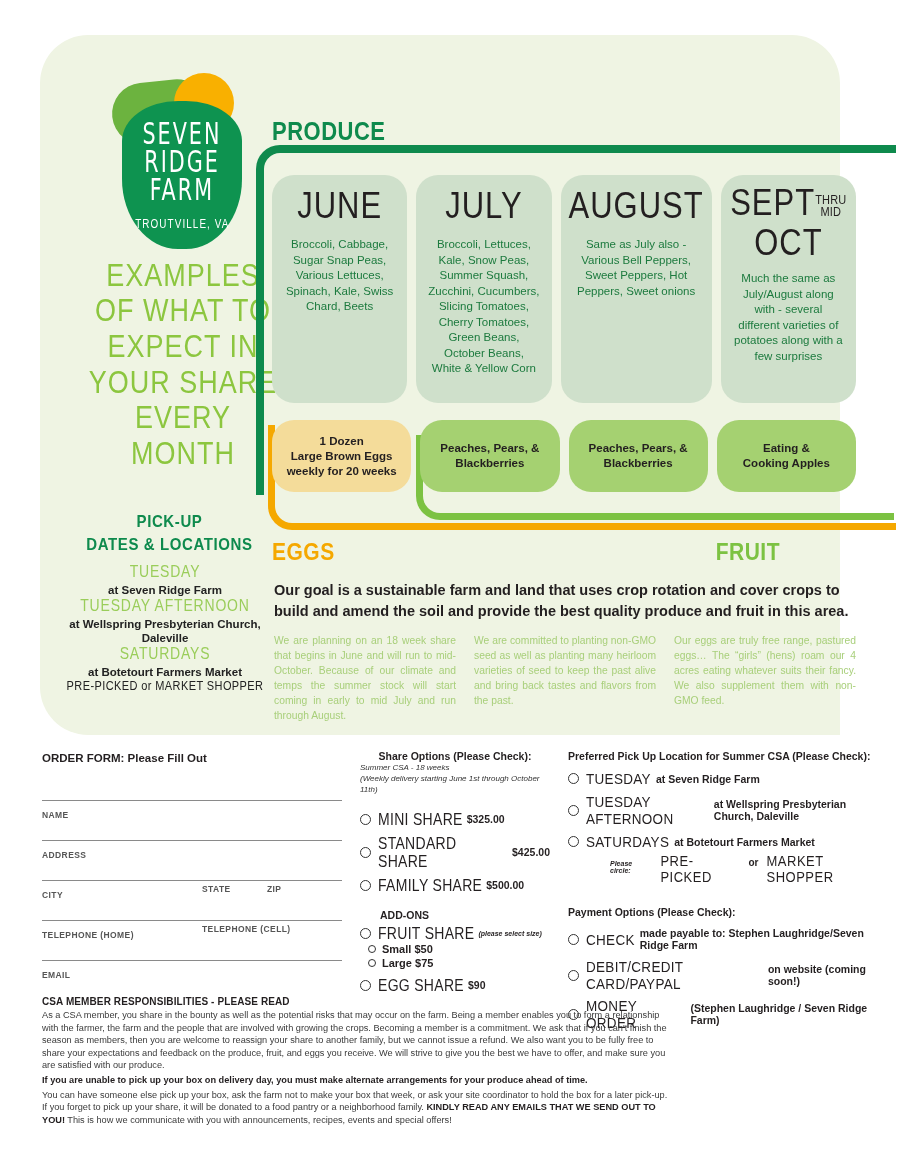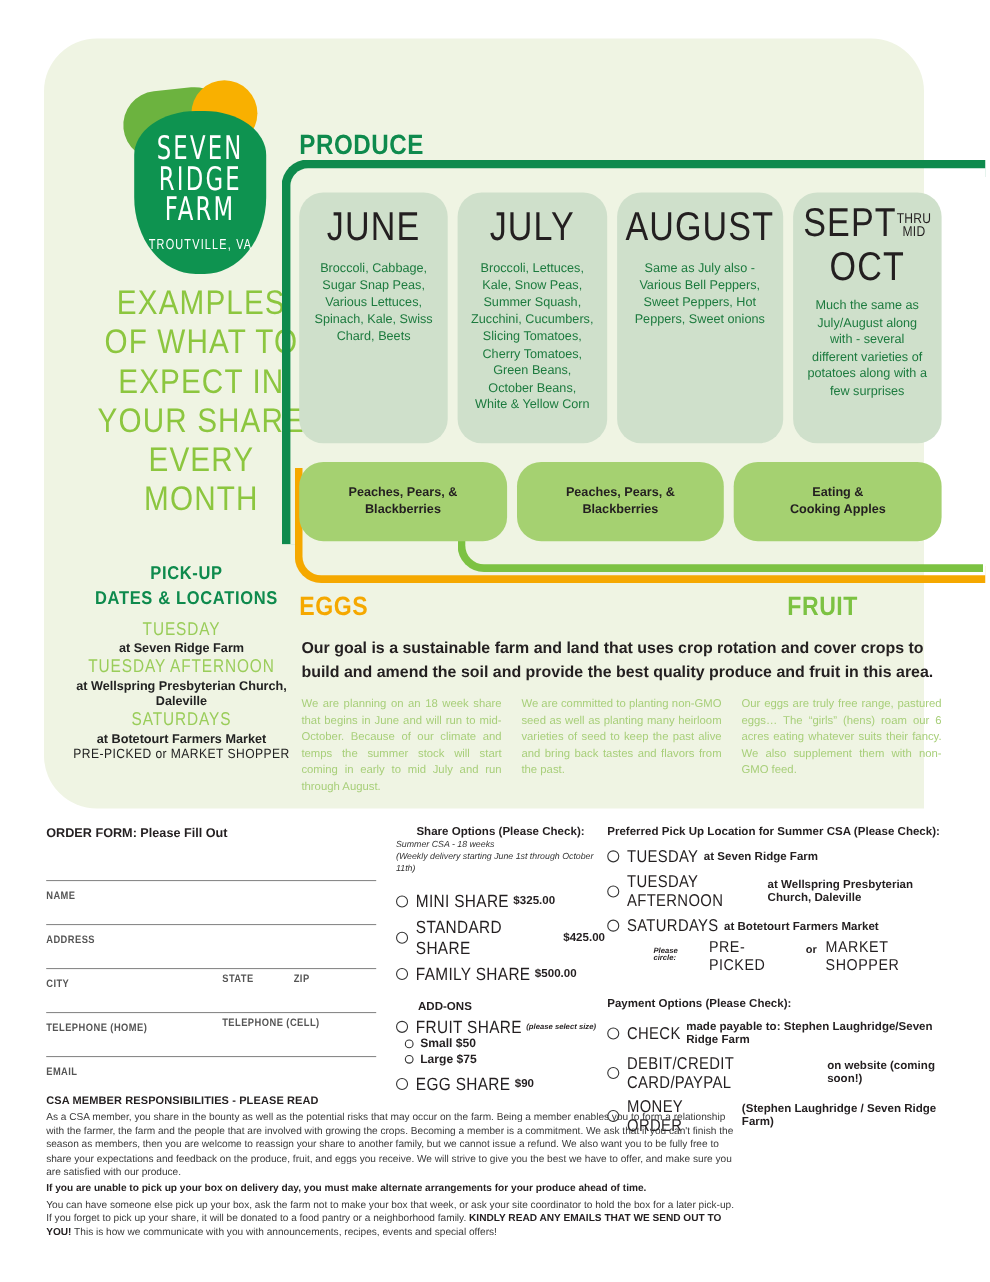--- a/index.html
+++ b/index.html
@@ -216,21 +216,21 @@
   .opt-price { font-size: 10.5px; font-weight: bold; margin-left: 4px; color: #231f20;
     font-family: "Liberation Sans Narrow", "Liberation Sans", sans-serif; }
   .opt-note { font-size: 7px; font-style: italic; font-weight: bold; margin-left: 4px; color: #231f20;
     font-family: "Liberation Sans Narrow", "Liberation Sans", sans-serif; }
   .opt-small { font-size: 11px; font-weight: bold; color: #231f20;
     font-family: "Liberation Sans Narrow", "Liberation Sans", sans-serif; }
   .addons { font-size: 10.5px; font-weight: bold; margin-top: 16px; margin-left: 20px; color: #231f20;
     font-family: "Liberation Sans Narrow", "Liberation Sans", sans-serif; }
 
   
-  .right-col { position: absolute; left: 552px; top: 750px; width: 320px; }
+  .right-col { position: absolute; left: 568px; top: 750px; width: 320px; }
   .rc-head { font-size: 10.5px; font-weight: bold; color: #231f20;
     font-family: "Liberation Sans Narrow", "Liberation Sans", sans-serif; }
   .rc-opt { display: flex; align-items: center; margin-top: 9px; }
   .rc-big { font-size: 13.5px; letter-spacing: .3px; color: #231f20;
     font-family: "Liberation Sans Narrow", "Liberation Sans", sans-serif; transform: scaleY(1.15); }
   .rc-rest { font-size: 10.5px; font-weight: bold; margin-left: 5px; color: #231f20;
     font-family: "Liberation Sans Narrow", "Liberation Sans", sans-serif; }
   .circle-line { margin-top: 5px; margin-left: 42px; display: flex; align-items: baseline; }
   .circle-lab { font-size: 7px; font-style: italic; font-weight: bold; color: #231f20;
     font-family: "Liberation Sans Narrow", "Liberation Sans", sans-serif; }
@@ -313,30 +313,31 @@
         <div class="m-title">AUGUST</div>
         <div class="m-body">Same as July also - Various Bell Peppers, Sweet Peppers, Hot Peppers, Sweet onions</div>
       </div>
       <div class="mcard tall-sep">
         <div class="m-title"><span>SEPT</span><span class="sm"><i>THRU</i><i>MID</i></span><span>OCT</span></div>
         <div class="m-body">Much the same as July/August along with - several different varieties of potatoes along with a few surprises</div>
       </div>
     </div>
 
     <div class="pills">
+      <div class="pill eggs">1 Dozen<br>Large Brown Eggs<br>weekly for 20 weeks</div>
       <div class="pill fruit">Peaches, Pears, &amp;<br>Blackberries</div>
       <div class="pill fruit">Peaches, Pears, &amp;<br>Blackberries</div>
       <div class="pill fruit">Eating &amp;<br>Cooking Apples</div>
     </div>
 
     <div class="mission">Our goal is a sustainable farm and land that uses crop rotation and cover crops to build and amend the soil and provide the best quality produce and fruit in this area.</div>
     <div class="cols">
       <p>We are planning on an 18 week share that begins in June and will run to mid-October. Because of our climate and temps the summer stock will start coming in early to mid July and run through August.</p>
       <p>We are committed to planting non-GMO seed as well as planting many heirloom varieties of seed to keep the past alive and bring back tastes and flavors from the past.</p>
-      <p>Our eggs are truly free range, pastured eggs… The “girls” (hens) roam our 6 acres eating whatever suits their fancy. We also supplement them with non-GMO feed.</p>
+      <p>Our eggs are truly free range, pastured eggs… The “girls” (hens) roam our 4 acres eating whatever suits their fancy. We also supplement them with non-GMO feed.</p>
     </div>
   </div>
 
   <div class="form-title">ORDER FORM: Please Fill Out</div>
 
   <div class="fields">
     <div class="fline">
       <span class="flab">NAME</span>
     </div>
     <div class="fline">

